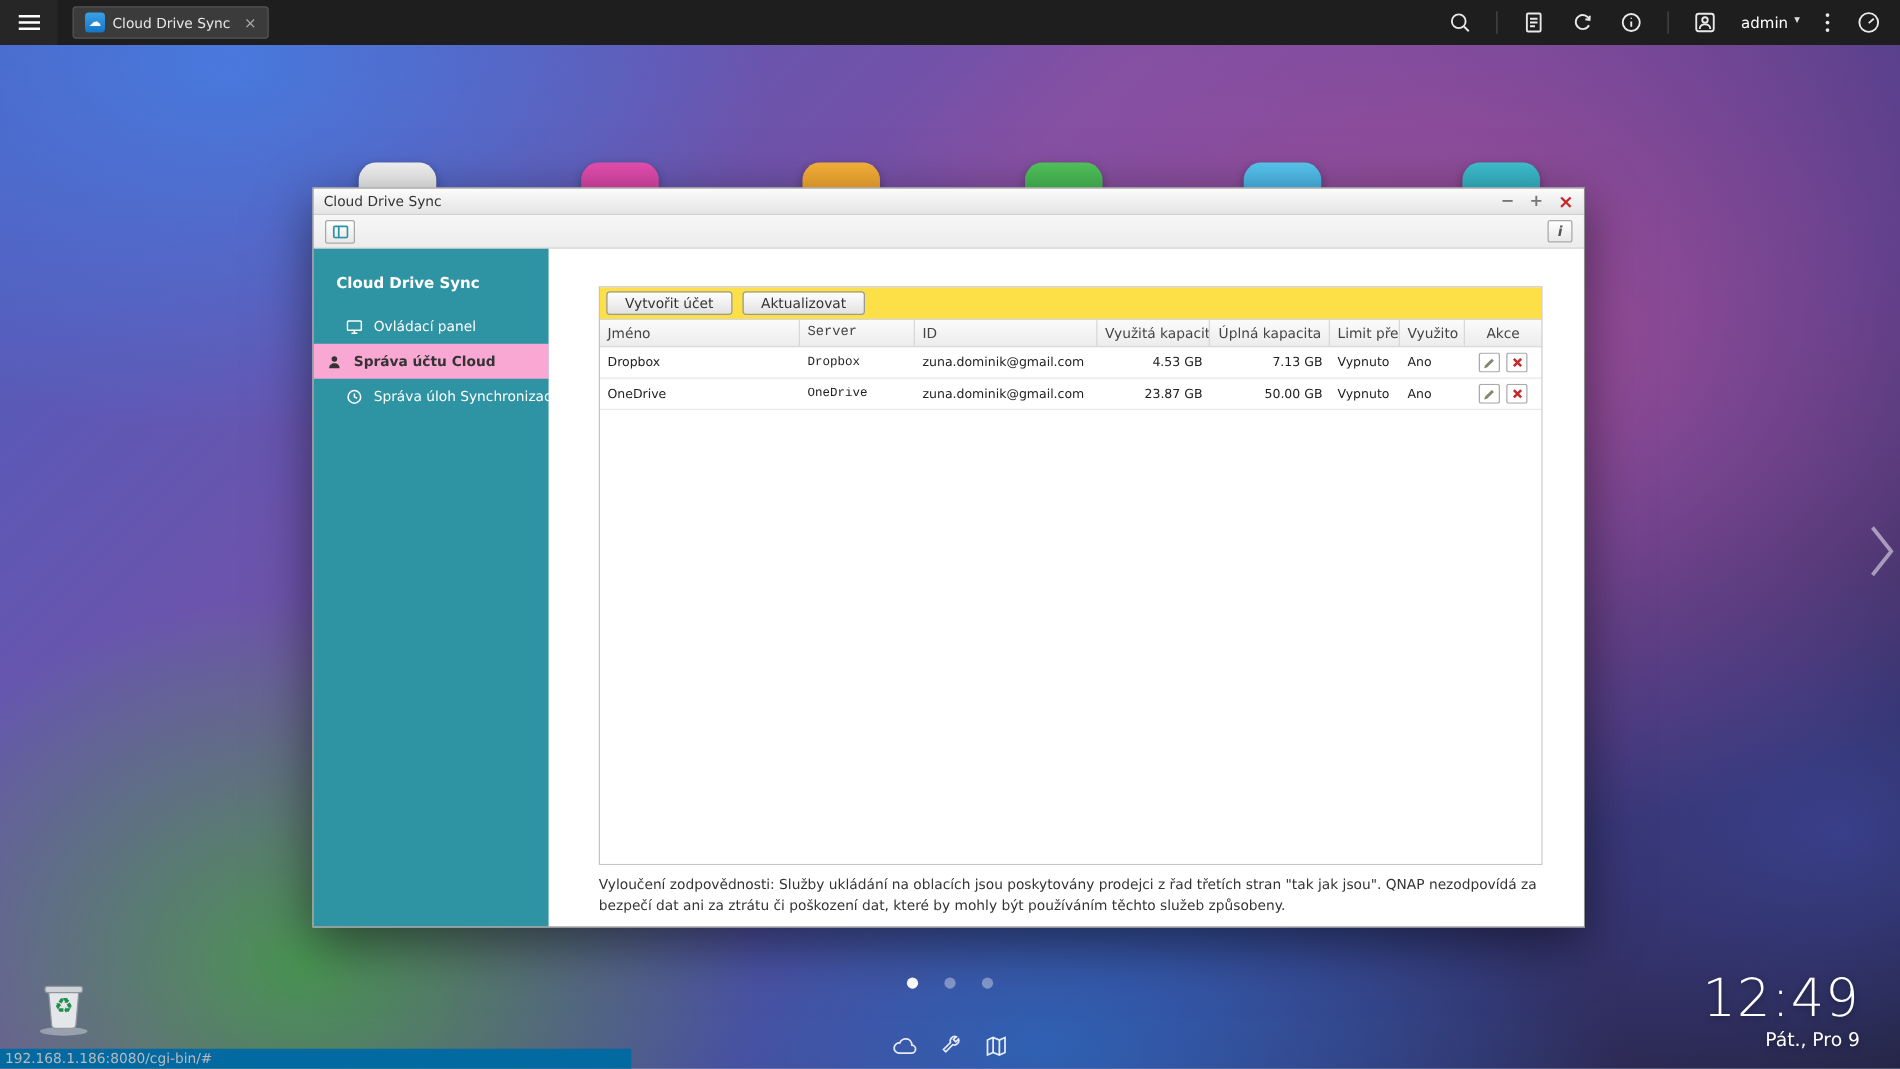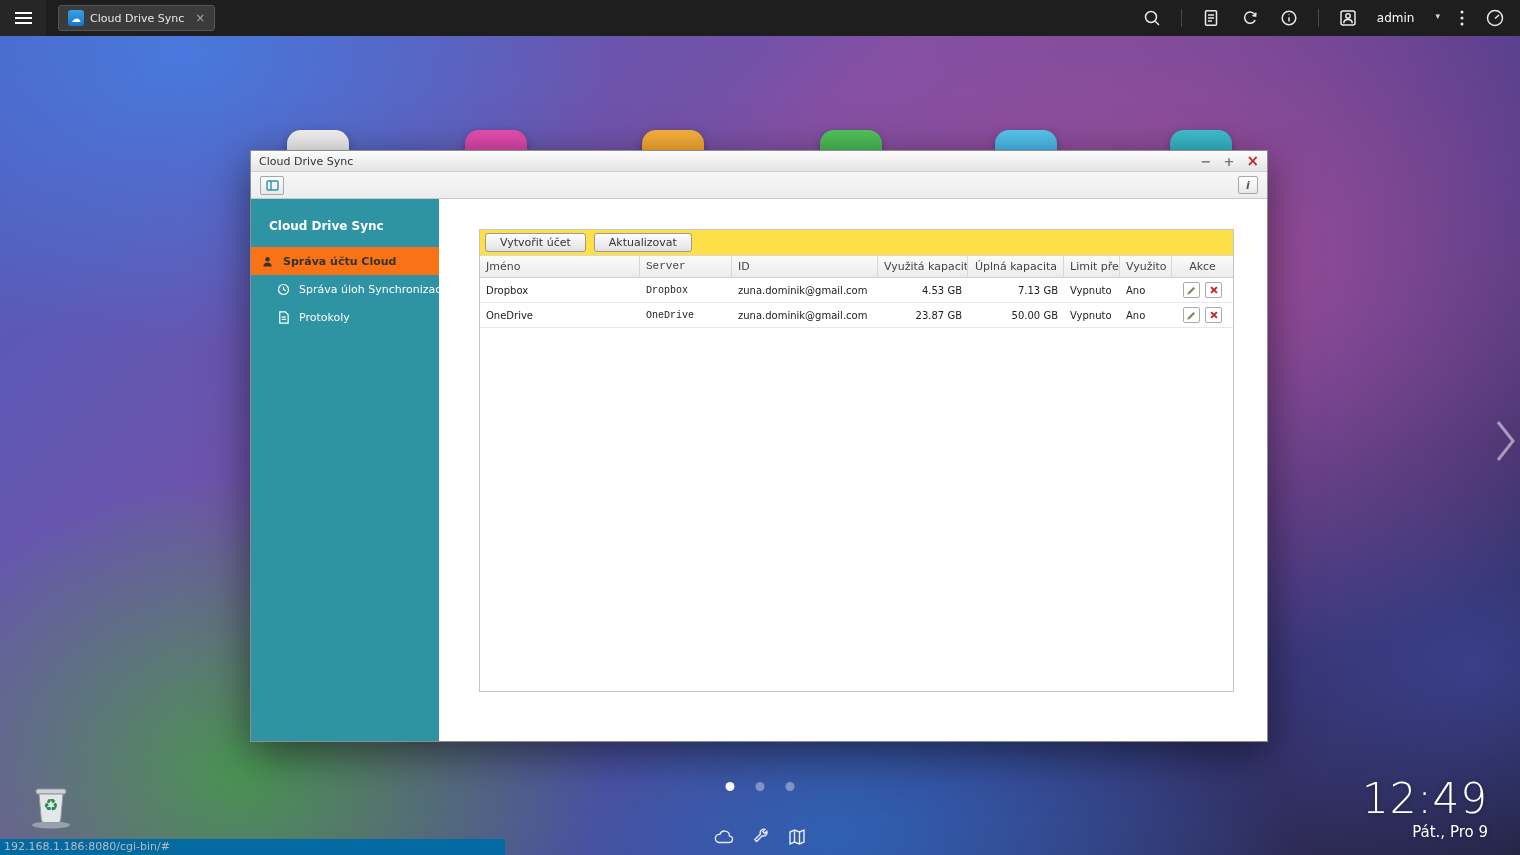--- a/index.html
+++ b/index.html
@@ -24,21 +24,21 @@
   .hamburger .bar { width:17px; height:2px; background:#fff; }
   .tab { display:flex; align-items:center; gap:6px; background:#3b3b3b; border:1px solid #555;
          border-radius:3px; height:26px; padding:0 9px; margin-left:12px; color:#e8e8e8; font-size:11px; }
   .tab-appicon { width:16px; height:16px; border-radius:3px; background:linear-gradient(#3aa0e8,#1576c8);
                  color:#fff; font-size:10px; display:flex; align-items:center; justify-content:center; }
   .tab-close { color:#aaa; font-size:12px; margin-left:5px; cursor:pointer; }
   .topbar-right { margin-left:auto; display:flex; align-items:center; gap:19px; padding-right:14px; }
   .tb-btn { display:flex; align-items:center; justify-content:center; cursor:pointer; }
   .tb-btn svg { stroke:#e9e9e9; fill:none; stroke-width:1.5; }
   .tb-divider { width:1px; height:18px; background:#4a4a4a; }
-  .admin { color:#fff; font-size:12px; display:flex; align-items:flex-start; gap:21px; cursor:pointer; }
+  .admin { color:#fff; font-size:12px; display:flex; align-items:flex-start; gap:5px; cursor:pointer; }
   .caret { font-size:9px; color:#ddd; }
 
   
   .appicon { position:absolute; top:130px; width:62px; height:62px; border-radius:14px; z-index:1;
              box-shadow:0 3px 8px rgba(0,0,0,.3); }
   .ai1 { left:287px;  background:linear-gradient(#f3f3f3,#d7d7d7); }
   .ai2 { left:465px;  background:linear-gradient(#e84fb0,#b23090); }
   .ai3 { left:642px;  background:linear-gradient(#f6b23c,#ee8f12); }
   .ai4 { left:820px;  background:linear-gradient(#52c45c,#2e9e3e); }
   .ai5 { left:995px;  background:linear-gradient(#59c7ee,#2a8fd4); }
@@ -61,21 +61,21 @@
   .info-btn { margin-left:auto; width:20px; height:18px; border:1px solid #a8a8a8; border-radius:2px;
               background:linear-gradient(#fff,#e8e8e8); font-size:11px; color:#555; font-weight:bold;
               font-style:italic; display:flex; align-items:center; justify-content:center; cursor:pointer; }
 
   .wbody { flex:1; display:flex; min-height:0; }
   .sidebar { width:188px; background:var(--accent,#2e93a3); color:#fff; padding-top:16px; flex-shrink:0; }
   .sb-header { font-size:12px; font-weight:bold; padding:4px 0 14px 18px; }
   .sb-item { height:28px; display:flex; align-items:center; gap:9px; padding-left:26px; font-size:11px;
              cursor:pointer; white-space:nowrap; }
   .sb-item svg { stroke:currentColor; fill:none; stroke-width:1.3; flex-shrink:0; }
-  .sb-item.selected { background:#f97316; color:#333; font-weight:bold;padding-left:10px; }
+  .sb-item.selected { background:#f9a8d4; color:#333; font-weight:bold;padding-left:10px; }
 
   .content { flex:1; background:#fff; padding:30px 33px 0 40px; min-width:0; }
   .panel { border:1px solid #c5c5c5; height:463px; display:flex; flex-direction:column; }
   .panel-toolbar { padding:3px 5px; background:#fde047; border-bottom:1px solid #d8d8d8; display:flex; gap:8px; }
   .btn { font-size:11px; padding:2px 14px; border:1px solid #9a9a9a; border-radius:3px;
          background:linear-gradient(#fefefe,#e2e2e2); color:#333; cursor:pointer;
          font-family:inherit; }
   .thead { display:flex; background:linear-gradient(#fbfbfb,#ececec); border-bottom:1px solid #d0d0d0;
            font-size:11px; color:#444; flex-shrink:0; }
   .th { padding:4px 6px; border-right:1px solid #d8d8d8; overflow:hidden; white-space:nowrap; cursor:pointer; }
@@ -213,41 +213,41 @@
     </div>
     <div class="info-btn">
         <span>i</span>
       </div>
   </div>
 
   <div class="wbody">
 
     <div class="sidebar">
       <div class="sb-header">Cloud Drive Sync</div>
+      <div class="sb-item">
+        <svg width="13" height="13" viewBox="0 0 14 14">
+            <rect x="1" y="2" width="12" height="8" rx="1"></rect>
+            <line x1="4.5" y1="12.5" x2="9.5" y2="12.5"></line>
+            <line x1="7" y1="10" x2="7" y2="12.5"></line>
+          </svg>
+        <span>Ovládací panel</span>
+      </div>
       <div class="sb-item selected">
         <svg width="13" height="13" viewBox="0 0 14 14">
             <circle cx="7" cy="4.5" r="2.4" fill="currentColor" stroke="none"></circle>
             <path d="M2.5 12.5c0-3 2-4.4 4.5-4.4s4.5 1.4 4.5 4.4z" fill="currentColor" stroke="none"></path>
           </svg>
         <span>Správa účtu Cloud</span>
       </div>
       <div class="sb-item">
         <svg width="13" height="13" viewBox="0 0 14 14">
             <circle cx="7" cy="7" r="5.4"></circle>
             <polyline points="7,4 7,7 9.4,8.2"></polyline>
           </svg>
         <span>Správa úloh Synchronizace</span>
-      </div>
-      <div class="sb-item">
-        <svg width="13" height="13" viewBox="0 0 14 14">
-            <path d="M3 1h6l3 3v9H3z"></path>
-            <line x1="5" y1="6.5" x2="9.5" y2="6.5"></line>
-            <line x1="5" y1="9" x2="9.5" y2="9"></line>
-          </svg>
-        <span>Protokoly</span>
       </div>
     </div>
 
     <div class="content">
       <div class="panel">
         <div class="panel-toolbar">
           <button class="btn">Vytvořit účet</button>
           <button class="btn">Aktualizovat</button>
         </div>
         <div class="thead">
@@ -300,20 +300,21 @@
               <span class="mini-btn">
                 <svg width="10" height="10" viewBox="0 0 12 12" style="stroke:#c62828;stroke-width:2.4;fill:none">
                     <line x1="2.5" y1="2.5" x2="9.5" y2="9.5"></line>
                     <line x1="9.5" y1="2.5" x2="2.5" y2="9.5"></line>
                   </svg>
               </span>
             </div>
           </div>
         </div>
       </div>
+      <div class="disclaimer">Vyloučení zodpovědnosti: Služby ukládání na oblacích jsou poskytovány prodejci z řad třetích stran "tak jak jsou". QNAP nezodpovídá za bezpečí dat ani za ztrátu či poškození dat, které by mohly být používáním těchto služeb způsobeny.</div>
     </div>
   </div>
 </div>
 
 <div class="dots">
   <span class="dot active"></span>
   <span class="dot"></span>
   <span class="dot"></span>
 </div>
 

